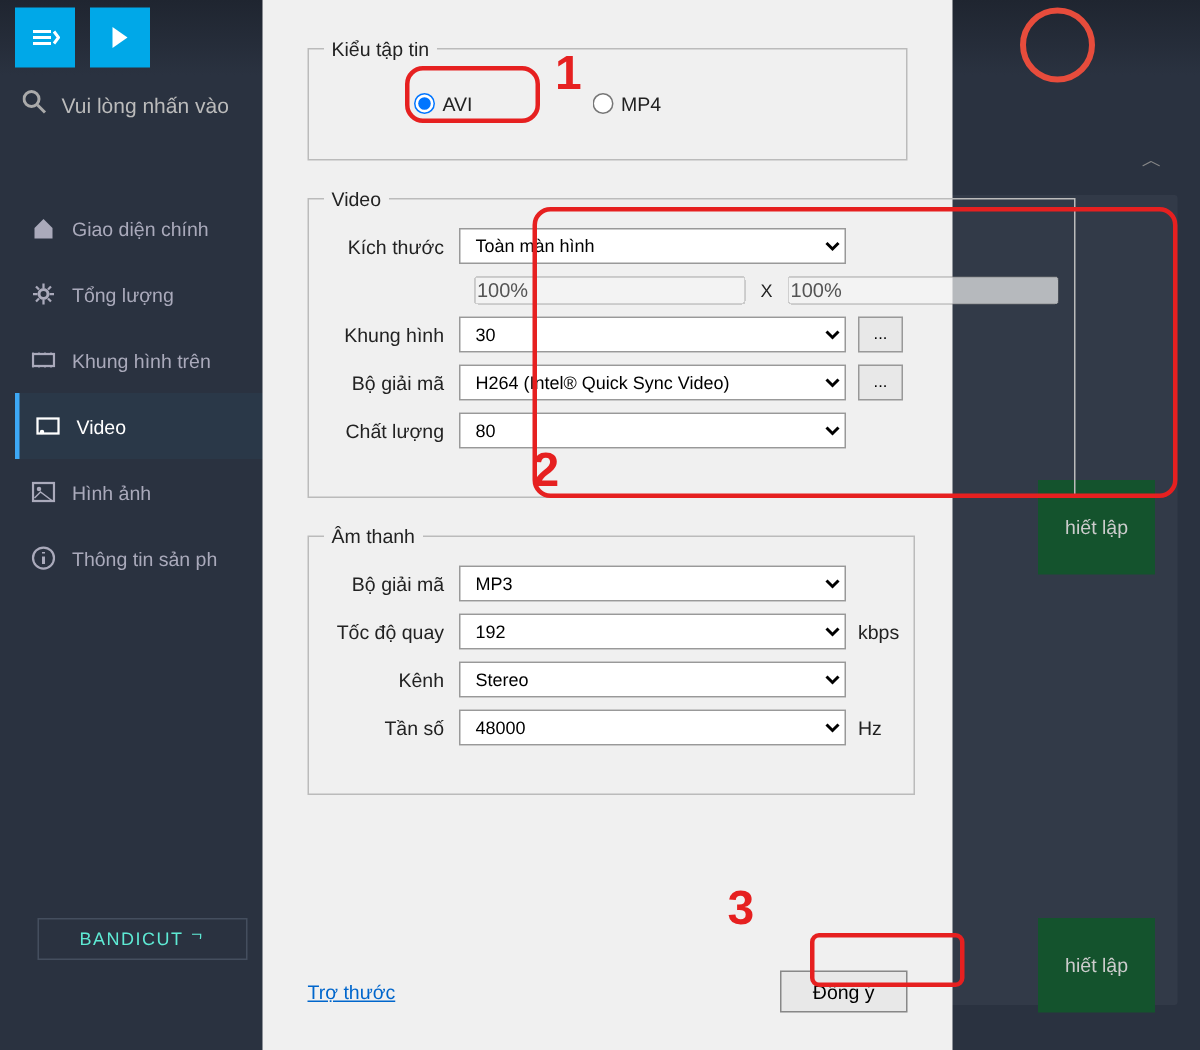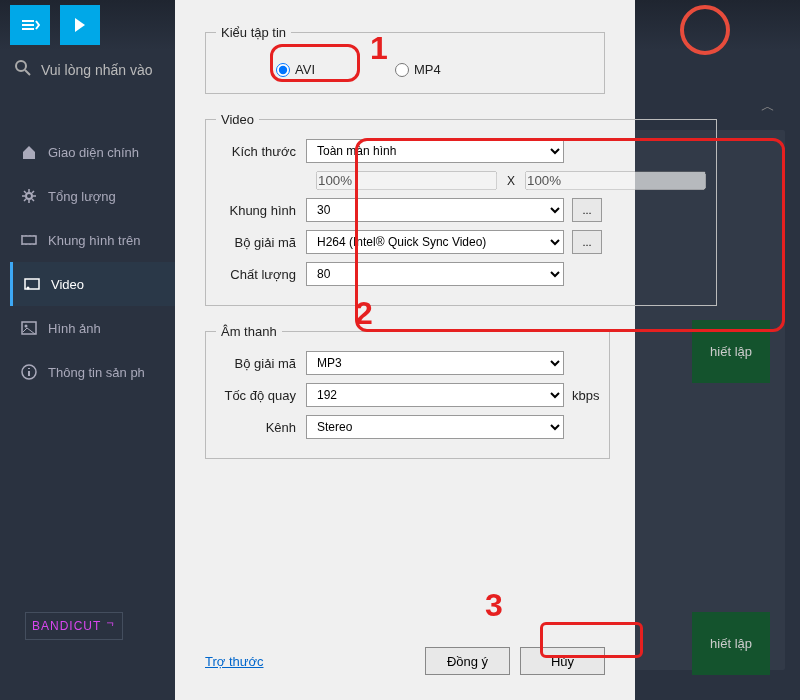--- a/index.html
+++ b/index.html
@@ -17,31 +17,31 @@
     .sidebar { position: absolute; left: 10px; top: 130px; width: 170px; }
     .sidebar-item { display: flex; align-items: center; padding: 14px 10px; color: #aab; font-size: 13px; cursor: pointer; }
     .sidebar-item.active { border-left: 3px solid #3da8f5; color: #fff; background: rgba(61,168,245,0.05); }
     .sidebar-item .ic { width: 18px; margin-right: 10px; display: inline-flex; justify-content: center; }
     
     .bg-panel { position: absolute; left: 185px; top: 130px; right: 15px; height: 540px; background: #323a48; border-radius: 2px; }
     .bg-btn { position: absolute; right: 30px; background: #14532d; color: #ccc; padding: 24px 18px; font-size: 13px; }
     .bg-btn.b1 { top: 320px; }
     .bg-btn.b2 { top: 612px; }
     
-    .bandicut { position: absolute; left: 25px; bottom: 60px; background: #2a3240; border: 1px solid #444e5e; padding: 6px 6px; color: #d946ef; font-size: 12px; letter-spacing: 1px; }
+    .bandicut { position: absolute; left: 25px; bottom: 60px; background: #2a3240; border: 1px solid #444e5e; padding: 6px 27px; color: #5eead4; font-size: 12px; letter-spacing: 1px; }
     
     
     .dialog { position: absolute; left: 175px; top: 0; width: 460px; height: 700px; background: #f0f0f0; padding: 25px 30px 15px 30px; font-size: 13px; color: #222; }
     
     .section { margin-bottom: 18px; }
-    fieldset { border: 1px solid #bbb; padding: 12px 10px 11px 10px; position: relative; }
+    fieldset { border: 1px solid #bbb; padding: 12px 10px 24px 10px; position: relative; }
     legend { padding: 0 5px; font-size: 13px; color: #222; }
     
     .radio-row { display: flex; gap: 80px; padding: 10px 0 5px 60px; align-items: center; }
-    .radio-opt { display: flex; align-items: flex-end; gap: 5px; font-size: 13px; }
+    .radio-opt { display: flex; align-items: flex-start; gap: 5px; font-size: 13px; }
     .radio-opt input { width: 14px; height: 14px; }
     
     .form-row { display: flex; align-items: center; margin-bottom: 8px; }
     .form-row .lbl { width: 90px; text-align: right; padding-right: 10px; font-size: 13px; }
     .form-row select, .form-row input[type=text] { height: 24px; border: 1px solid #999; background: #fff; padding: 2px 6px; font-size: 12px; }
     .form-row select { width: 258px; }
     .form-row .unit { margin-left: 8px; font-size: 13px; }
     .dots-btn { width: 30px; height: 24px; margin-left: 8px; border: 1px solid #999; background: #e8e8e8; font-size: 11px; cursor: pointer; }
     
     .scale-row { padding-left: 100px; display: flex; align-items: center; gap: 10px; margin-bottom: 8px; }
@@ -231,27 +231,33 @@
       <span class="unit">kbps</span>
     </div>
 
     <div class="form-row">
       <span class="lbl">Kênh</span>
       <select>
         <option>Stereo</option>
       </select>
     </div>
 
+    <div class="form-row">
+      <span class="lbl">Tần số</span>
+      <select>
+        <option>48000</option>
+      </select>
+      <span class="unit">Hz</span>
+    </div>
   </fieldset>
 
   <div class="footer">
     <a class="help-link">Trợ thước</a>
     <div class="footer-btns">
       <button class="dlg-btn">Đồng ý</button>
-      <button class="dlg-btn">Hủy</button>
     </div>
   </div>
 </div>
 
 <div class="anno-box box1"></div>
 <div class="anno-num num1">1</div>
 <div class="anno-box box2"></div>
 <div class="anno-num num2">2</div>
 <div class="anno-box box3"></div>
 <div class="anno-num num3">3</div>

